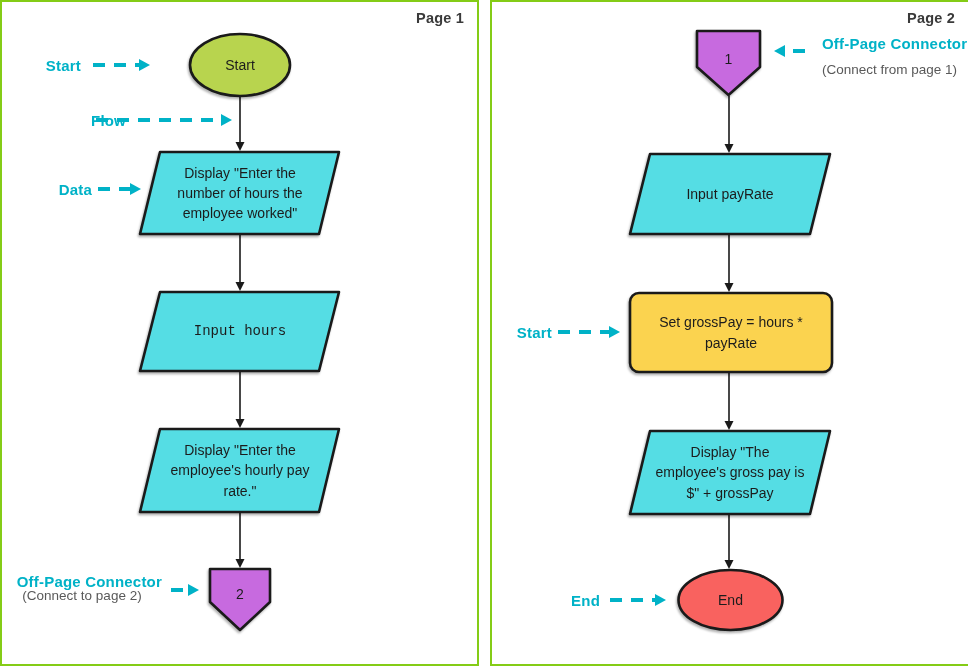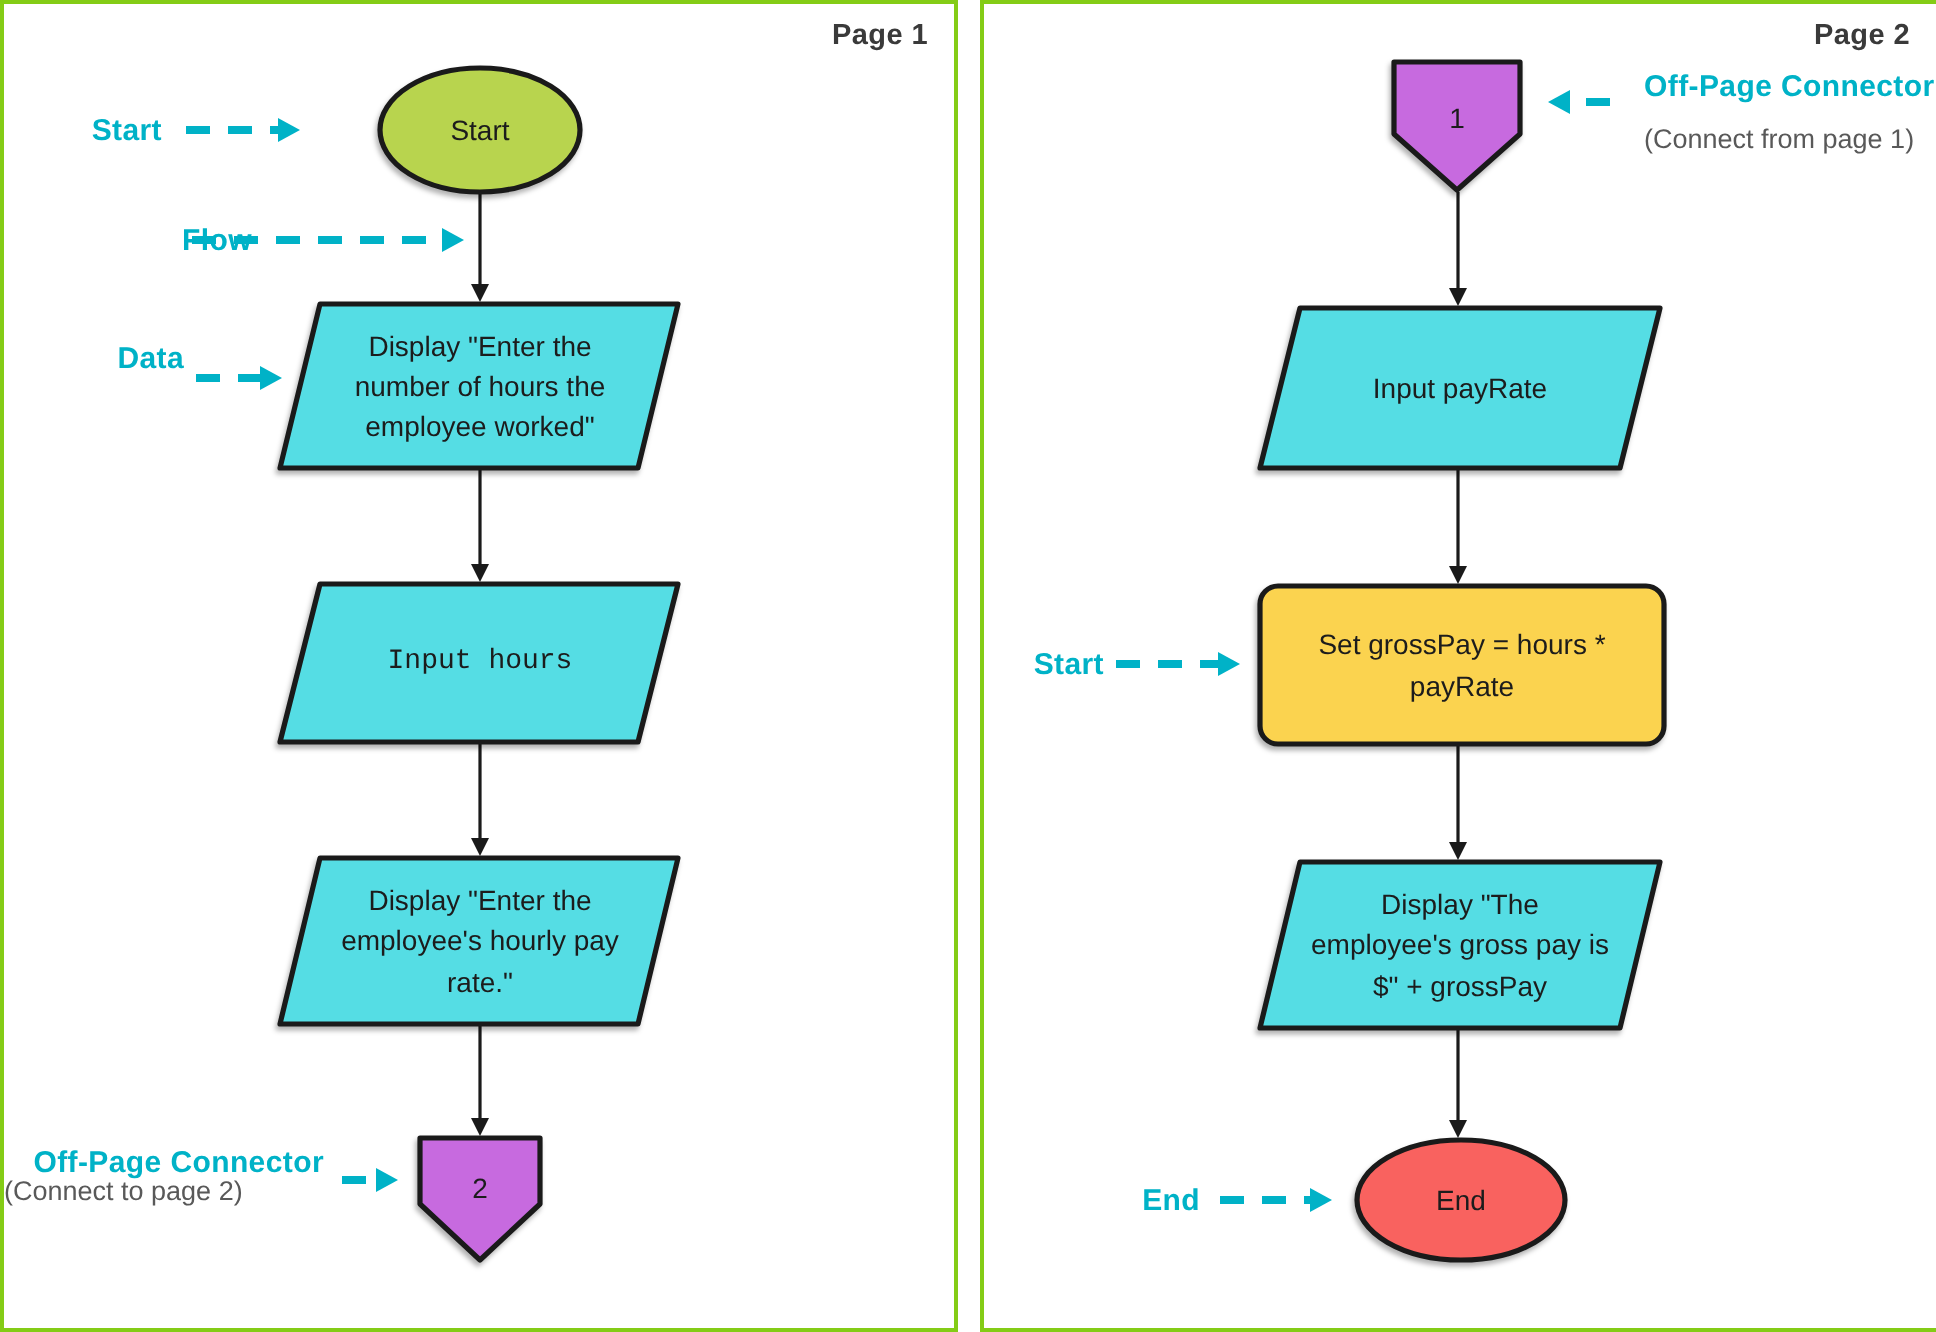--- a/index.html
+++ b/index.html
@@ -9,21 +9,21 @@
   #panel1{left:0;width:475px;}
   #panel2{left:490px;width:476px;}
   .layer{position:absolute;left:0;top:0;}
   .shapes path,.shapes ellipse,.shapes rect{filter:drop-shadow(-1px 2px 1.2px rgba(0,0,0,0.30));}
   .page-title{position:absolute;top:8px;right:13px;font-size:14.5px;font-weight:bold;color:#3A3A3A;letter-spacing:.2px;}
   .node-text{position:absolute;display:flex;align-items:center;justify-content:center;text-align:center;
              white-space:pre-line;font-size:14px;line-height:1.43;color:#1C1C1C;}
   .ann{position:absolute;font-weight:bold;font-size:15px;color:#00B2C7;letter-spacing:.2px;}
   .ann.right{text-align:right;}
   .ann-sub{position:absolute;font-size:13.5px;color:#595959;font-weight:normal;}
-  .ann-sub.right{text-align:left;}
+  .ann-sub.right{text-align:center;}
 </style>
 </head>
 <body>
 
 <div class="canvas">
 
   <section class="panel" id="panel1">
     <div class="page-title">Page 1</div>
 
     <svg class="layer" width="475" height="662" viewBox="0 0 475 662">
@@ -64,21 +64,21 @@
 number of hours the
 employee worked"</div>
     <div class="node-text" style="left:148px;top:290px;width:180px;height:79px;font-family:Liberation Mono, monospace;">Input hours</div>
     <div class="node-text" style="left:148px;top:427px;width:180px;height:83px;">Display "Enter the
 employee's hourly pay
 rate."</div>
     <div class="node-text" style="left:208px;top:567px;width:60px;height:50px;">2</div>
 
     <div class="ann right" style="left:0;top:55px;width:79px;">Start</div>
     <div class="ann right" style="left:0;top:110px;width:84px;margin-left:40px;">Flow</div>
-    <div class="ann right" style="left:0;top:169px;width:90px;">Data</div>
+    <div class="ann right" style="left:0;top:179px;width:90px;">Data</div>
     <div class="ann right" style="left:0;top:571px;width:160px;">Off-Page Connector</div>
     <div class="ann-sub right" style="left:0;top:586px;width:160px;">(Connect to page 2)</div>
   </section>
 
   <section class="panel" id="panel2">
     <div class="page-title">Page 2</div>
 
     <svg class="layer" width="476" height="662" viewBox="0 0 476 662">
       <defs>
         <marker id="mB2" markerUnits="userSpaceOnUse" markerWidth="11" markerHeight="11" refX="1" refY="4.5" orient="auto">

